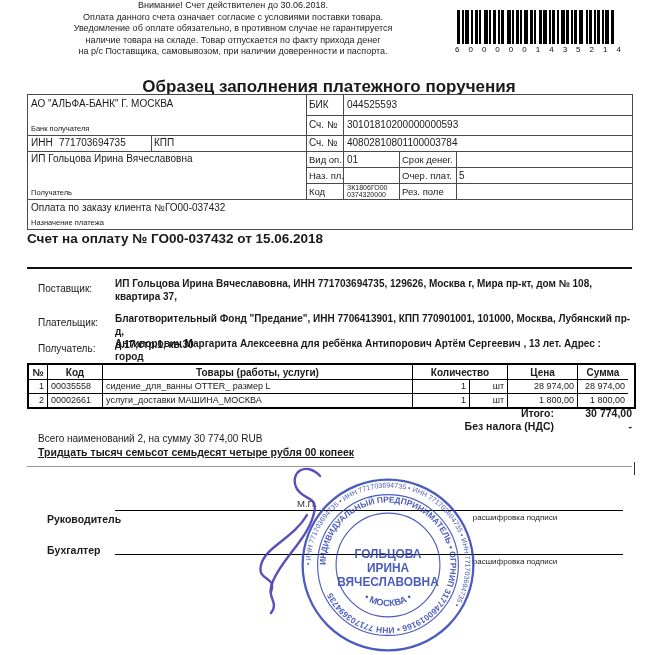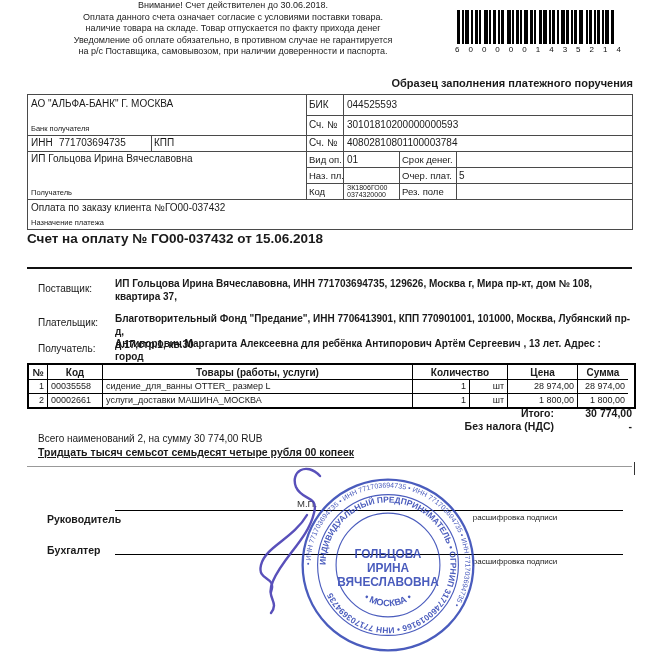--- a/index.html
+++ b/index.html
@@ -9,21 +9,21 @@
   .hline{position:absolute;background:#4a4a4a;height:1px;}
   .vline{position:absolute;background:#4a4a4a;width:1px;}
   
   #notice{left:0;top:8;width:466px;text-align:center;font-size:9px;line-height:11.5px;color:#222;}
   
   #barcode-bars{left:457;top:10px;height:34px;display:flex;align-items:stretch;position:absolute;left:457px;}
   #barcode-bars div{height:100%;}
   #barcode-digits{left:455px;top:45px;width:166px;display:flex;justify-content:space-between;
                   font-size:8px;color:#111;position:absolute;}
   
-  #sample-title{left:25px;top:77px;width:608px;text-align:right;font-weight:bold;font-size:11px;}
+  #sample-title{left:25px;top:77px;width:608px;text-align:center;font-weight:bold;font-size:17px;}
   #banktable{left:27px;top:94px;width:604px;height:134px;border:1px solid #4a4a4a;}
   #banktable .cell{position:absolute;font-size:10px;white-space:nowrap;}
   #banktable .small{font-size:7.5px;}
   #banktable .tiny{font-size:7px;line-height:7.5px;}
   
   #invoice-title{left:27px;top:231px;font-size:13.5px;font-weight:bold;}
   #title-rule{left:27px;top:267px;width:605px;height:2px;background:#111;}
   .party-label{position:absolute;left:38px;font-size:10px;}
   .party-text{position:absolute;left:115px;width:516px;font-size:10px;font-weight:bold;line-height:13px;}
   
@@ -56,22 +56,22 @@
   #signature-svg{left:238px;top:455px;}
 </style>
 </head>
 <body>
 
 <div id="page">
 
   <div class="abs" id="notice">
     <div>Внимание! Счет действителен до 30.06.2018.</div>
     <div>Оплата данного счета означает согласие с условиями поставки товара.</div>
+    <div>Уведомление об оплате обязательно, в противном случае не гарантируется</div>
     <div>наличие товара на складе. Товар отпускается по факту прихода денег</div>
-    <div>Уведомление об оплате обязательно, в противном случае не гарантируется</div>
     <div>на р/с Поставщика, самовывозом, при наличии доверенности и паспорта.</div>
   </div>
 
   <div id="barcode-bars">
       <div style="width: 3px; background: rgb(0, 0, 0);"></div>
       <div style="width: 2px; background: transparent;"></div>
       <div style="width: 2px; background: rgb(0, 0, 0);"></div>
       <div style="width: 1px; background: transparent;"></div>
       <div style="width: 4px; background: rgb(0, 0, 0);"></div>
       <div style="width: 2px; background: transparent;"></div>

